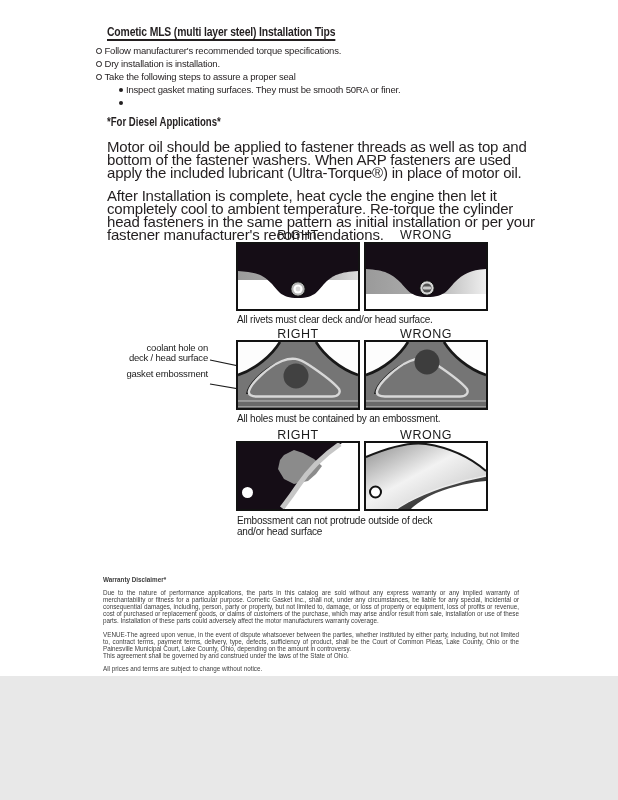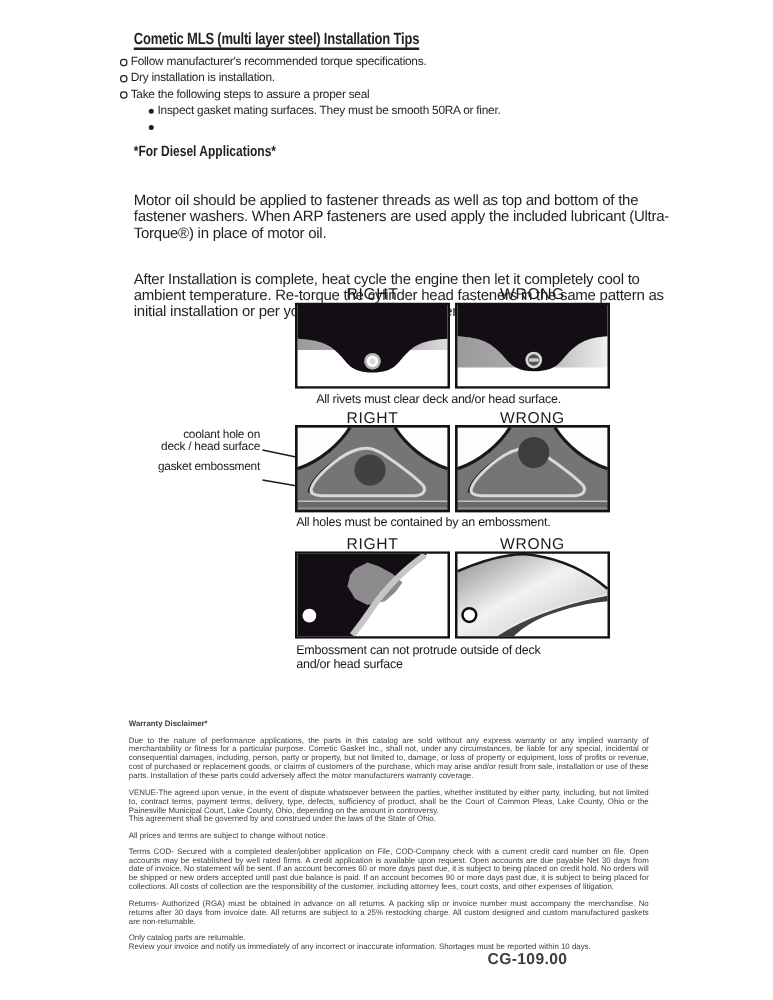--- a/index.html
+++ b/index.html
@@ -1,38 +1,38 @@
 <!DOCTYPE html>
 <html><head>
 <meta charset="utf-8">
 <style>
   html,body{margin:0;padding:0;background:#e8e8e8;}
   .page{
-    position:relative;width:618px;height:800px;background:#ffffff;
+    position:relative;width:618px;height:676px;background:#ffffff;
     font-family:"Liberation Sans","DejaVu Sans",sans-serif;color:#231f20;
     overflow:hidden;margin:0 auto;
   }
   
   .content{position:absolute;left:96px;top:22px;width:452px;}
   .doc-title{
     display:inline-block;margin:0 0 5px 11px;font-size:13px;font-weight:bold;
     letter-spacing:-0.2px;transform:scaleX(0.8);transform-origin:0 50%;
     text-decoration:underline;text-decoration-thickness:1.5px;text-underline-offset:2.5px;
     white-space:nowrap;
   }
   .tips{list-style:none;margin:0;padding:0;font-size:9.5px;letter-spacing:-0.2px;line-height:13px;}
   .tips li{display:flex;align-items:flex-start;}
   .b-circle{flex:0 0 auto;width:3.5px;height:3.5px;border:1px solid #231f20;border-radius:50%;margin:4px 3px 0 0;}
   .b-dot{flex:0 0 auto;width:4px;height:4px;background:#231f20;border-radius:50%;margin:4.5px 3px 0 0;}
   .tips li.sub{margin-left:23px;}
   .diesel-head{
     display:inline-block;margin:10px 0 0 11px;font-size:12px;font-weight:bold;
     transform:scaleX(0.8);transform-origin:0 50%;white-space:nowrap;
   }
-  .para{margin:24px 0 0 11px;width:430px;font-size:12px;letter-spacing:-0.2px;line-height:13px;}
+  .para{margin:10px 0 0 11px;width:430px;font-size:15px;letter-spacing:-0.2px;line-height:13px;}
   
   .rw-label{position:absolute;width:124px;text-align:center;font-size:12.5px;letter-spacing:0.5px;color:#1b1b1b;}
   .panel{position:absolute;width:124px;}
   .panel svg{display:block;width:124px;height:100%;}
   .cap{position:absolute;left:237px;font-size:10px;letter-spacing:-0.2px;color:#1b1b1b;line-height:11px;}
   .ann{position:absolute;left:114px;width:94px;text-align:right;font-size:9.5px;letter-spacing:-0.2px;line-height:9.5px;color:#1b1b1b;}
   .leader{position:absolute;left:208px;top:352px;}
   
   .legal{position:absolute;left:103px;top:576px;width:416px;font-size:6.3px;line-height:7.1px;color:#3c3c3c;text-align:justify;}
   .legal .lhead{font-weight:bold;margin:0 0 6px 0;text-align:left;}
@@ -105,21 +105,21 @@
       </defs>
       <rect width="124" height="69" fill="#ffffff"></rect>
       <rect x="2" y="27" width="120" height="25" fill="url(#gB)"></rect>
       <path d="M2,2 H122 V27 C106,28 99,32 91,40 C84,47 82,55 63,55 C46,55 43,47 36,40 C28,32 21,28 2,27 Z" fill="#150d16"></path>
       <circle cx="63" cy="46" r="7.2" fill="#d6d6d6" stroke="#0d0d0d" stroke-width="1"></circle>
       <circle cx="63" cy="46" r="4.6" fill="#525252"></circle>
       <rect x="59" y="44.6" width="8" height="2.8" rx="1.2" fill="#c9c9c9"></rect>
       <rect x="1" y="1" width="122" height="67" fill="none" stroke="#121212" stroke-width="2"></rect>
     </svg>
   </div>
-  <div class="cap" style="top:314px;margin-left:16px;">All rivets must clear deck and/or head surface.</div>
+  <div class="cap" style="top:314px;">All rivets must clear deck and/or head surface.</div>
 
   <div class="rw-label" style="left:236px;top:327px;">RIGHT</div>
   <div class="rw-label" style="left:364px;top:327px;">WRONG</div>
 
   <div class="ann" style="top:343px;">
     <div>coolant hole on</div>
     <div>deck / head surface</div>
   </div>
   <div class="ann" style="top:369px;">gasket embossment</div>
   <svg class="leader" width="92" height="46" viewBox="0 0 92 46">

